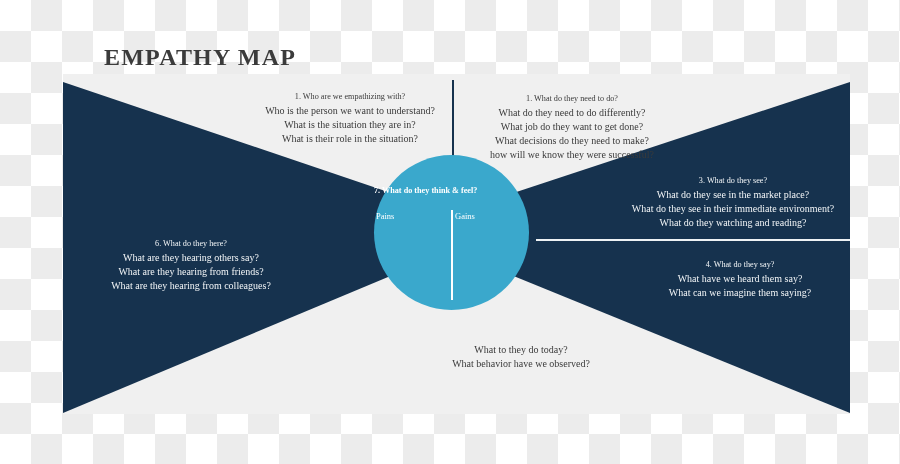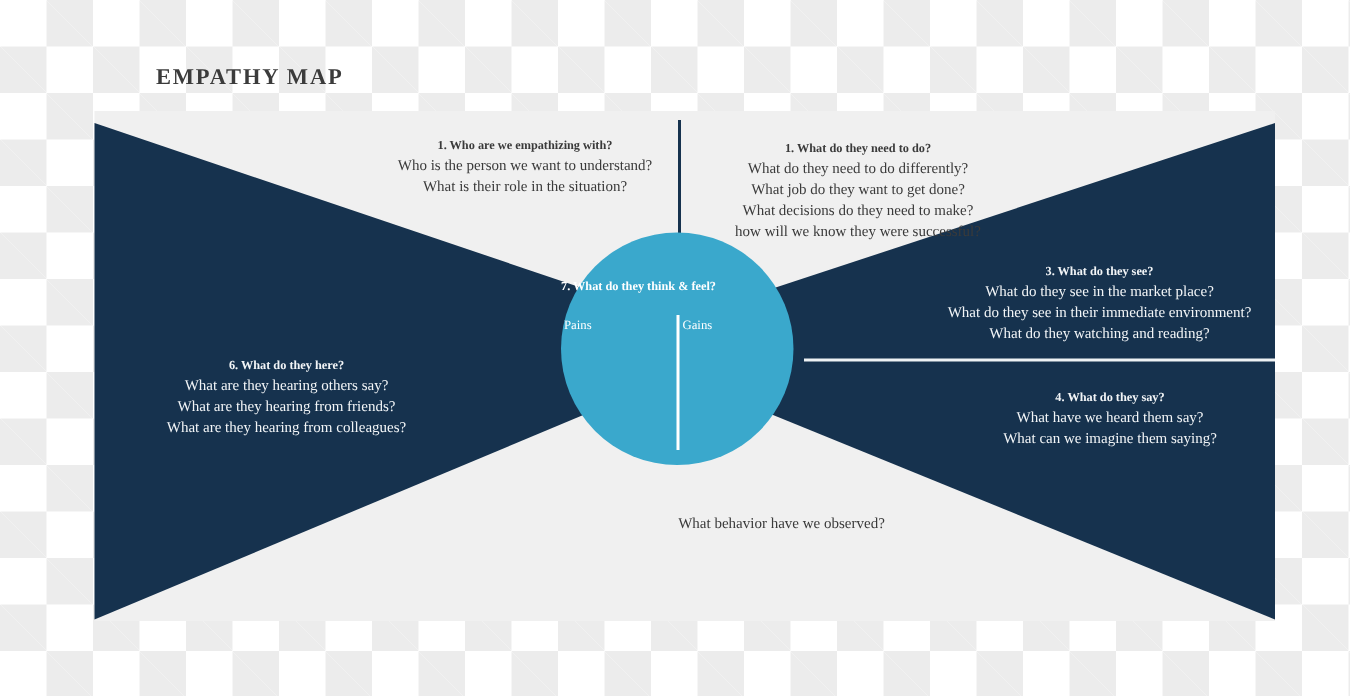--- a/index.html
+++ b/index.html
@@ -34,21 +34,21 @@
     top: 74px;
     width: 787px;
     height: 340px;
     background: #f0f0f0;
   }
 
   #title {
     position: absolute;
     left: 104px;
     top: 44px;
-    font-size: 15px;
+    font-size: 24px;
     font-weight: bold;
     letter-spacing: 1.2px;
     color: #3b3b3b;
     font-family: "Liberation Serif", "DejaVu Serif", serif;
     white-space: nowrap;
   }
 
   
   #wings {
     position: absolute;
@@ -117,21 +117,21 @@
   #circle-gains { left: 81px; }
 
   
   .block {
     position: absolute;
     text-align: center;
     line-height: 1.42;
   }
   .block .hd {
     font-size: 8.2px;
-    font-weight: bold;
+    font-weight: normal;
     margin-bottom: 1px;
     display: block;
   }
   .block .ln {
     font-size: 10px;
     display: block;
   }
   .dark-text { color: #3a3a3a; }
   .light-text { color: #f2f5f7; }
 
@@ -164,20 +164,21 @@
   <div id="circle">
     <div id="circle-title">7. What do they think &amp; feel?</div>
     <div id="circle-split"></div>
     <div id="circle-pains" class="circle-half">Pains</div>
     <div id="circle-gains" class="circle-half">Gains</div>
   </div>
 
   <div id="sec1" class="block dark-text">
     <span class="hd">1. Who are we empathizing with?</span>
     <span class="ln">Who is the person we want to understand?</span>
+    <span class="ln">What is the situation they are in?</span>
     <span class="ln">What is their role in the situation?</span>
   </div>
 
   <div id="sec2" class="block dark-text">
     <span class="hd">1. What do they need to do?</span>
     <span class="ln">What do they need to do differently?</span>
     <span class="ln">What job do they want to get done?</span>
     <span class="ln">What decisions do they need to make?</span>
     <span class="ln">how will we know they were successful?</span>
   </div>
@@ -189,20 +190,21 @@
     <span class="ln">What do they watching and reading?</span>
   </div>
 
   <div id="sec4" class="block light-text">
     <span class="hd">4. What do they say?</span>
     <span class="ln">What have we heard them say?</span>
     <span class="ln">What can we imagine them saying?</span>
   </div>
 
   <div id="sec5" class="block dark-text">
+    <span class="ln">What to they do today?</span>
     <span class="ln">What behavior have we observed?</span>
   </div>
 
   <div id="sec6" class="block light-text">
     <span class="hd">6. What do they here?</span>
     <span class="ln">What are they hearing others say?</span>
     <span class="ln">What are they hearing from friends?</span>
     <span class="ln">What are they hearing from colleagues?</span>
   </div>
 

